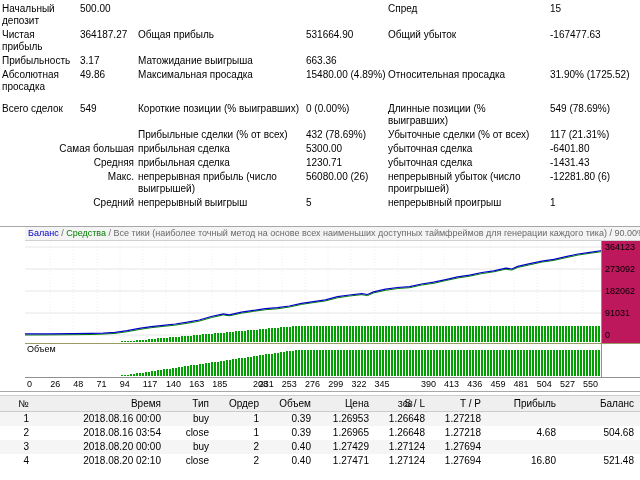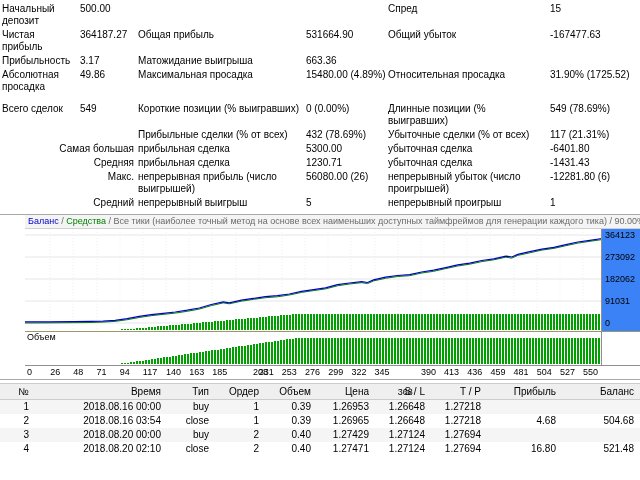--- a/index.html
+++ b/index.html
@@ -1,34 +1,34 @@
 <!DOCTYPE html>
 <html><head>
 <meta charset="utf-8">
 <style>
   html,body{margin:0;padding:0;}
   body{
     width:640px;height:480px;overflow:hidden;background:#ffffff;
     font-family:"Liberation Sans", sans-serif;color:#000;
   }
   
-  table.stats{width:640px;border-collapse:collapse;table-layout:fixed;font-size:10px;margin-top:2px;margin-bottom:4px;}
+  table.stats{width:640px;border-collapse:collapse;table-layout:fixed;font-size:10px;margin-top:2px;margin-bottom:16px;}
   table.stats td{padding:1px 2px;line-height:12px;vertical-align:top;}
   table.stats td.val{white-space:nowrap;}
   table.stats td.merged{text-align:right;}
   table.stats tr.gap td{padding-top:9px;}
   
   .chart{border-top:1px solid #a8a8a8;border-bottom:1px solid #a8a8a8;padding-left:25px;}
   .chart-header{height:13px;line-height:13px;font-size:9px;padding-left:3px;background:#f4f4f4;border-bottom:1px solid #d0d0d0;white-space:nowrap;overflow:hidden;}
   .h-bal{color:#0000c8;}
   .h-eq{color:#008000;}
   .h-sep,.h-rest{color:#6a6a6a;}
   .plot-wrap{position:relative;height:102px;background:#fff;}
   .plot-wrap svg{position:absolute;left:0;top:0;}
-  .yaxis{position:absolute;right:0;top:0;width:38px;height:102px;border-left:1px solid #909090;background:#3b82f6;font-size:9px;}
+  .yaxis{position:absolute;right:0;top:0;width:38px;height:102px;border-left:1px solid #909090;background:#be185d;font-size:9px;}
   .yaxis span{position:absolute;left:3px;line-height:10px;}
   .vol-wrap{position:relative;height:33px;border-top:1px solid #9a9a66;background:#fff;}
   .vol-wrap svg{position:absolute;left:0;top:0;}
   .vol-label{position:absolute;left:2px;top:0;font-size:9px;line-height:11px;}
   .vol-ystrip{position:absolute;right:0;top:0;width:38px;height:33px;border-left:1px solid #909090;background:#fff;}
   .xaxis{position:relative;height:13px;border-top:1px solid #909090;background:#fff;font-size:9px;}
   .xaxis span{position:absolute;top:1px;line-height:11px;}
   
   table.trades{width:640px;border-collapse:collapse;table-layout:fixed;font-size:10px;margin-top:3px;}
   table.trades th{background:#efefef;font-weight:normal;border-top:1px solid #cccccc;border-bottom:1px solid #cccccc;padding:2px 6px 2px 2px;text-align:right;white-space:nowrap;}

